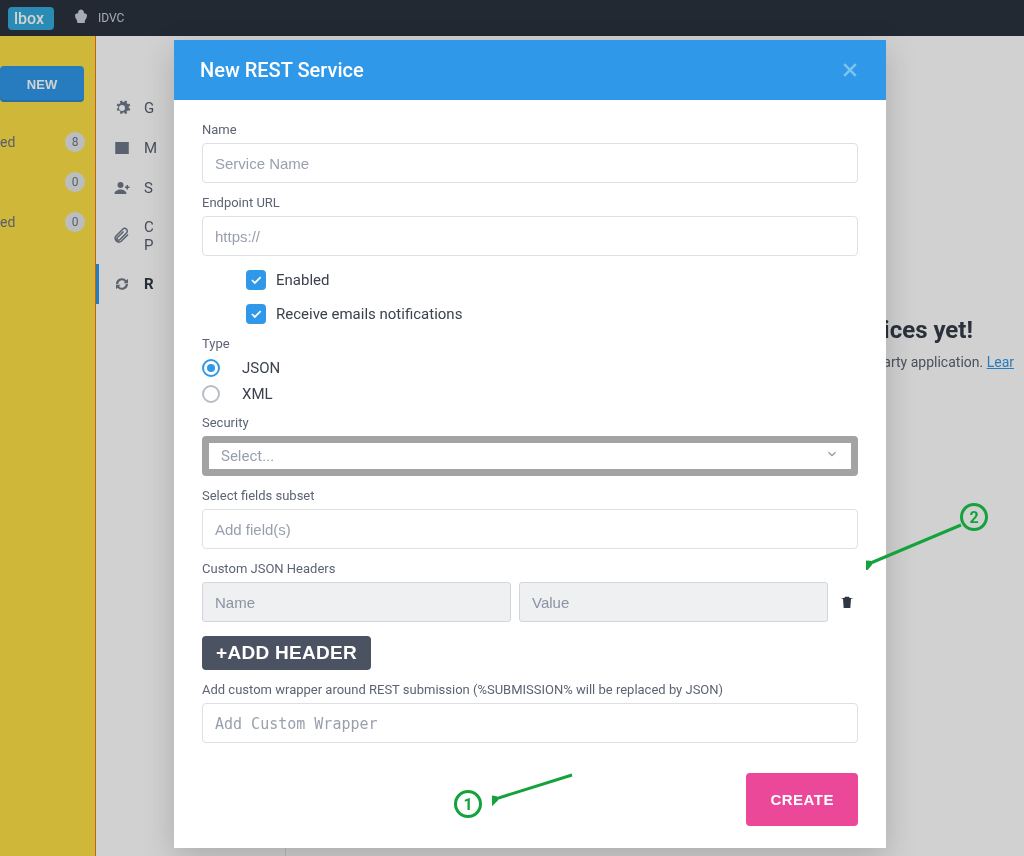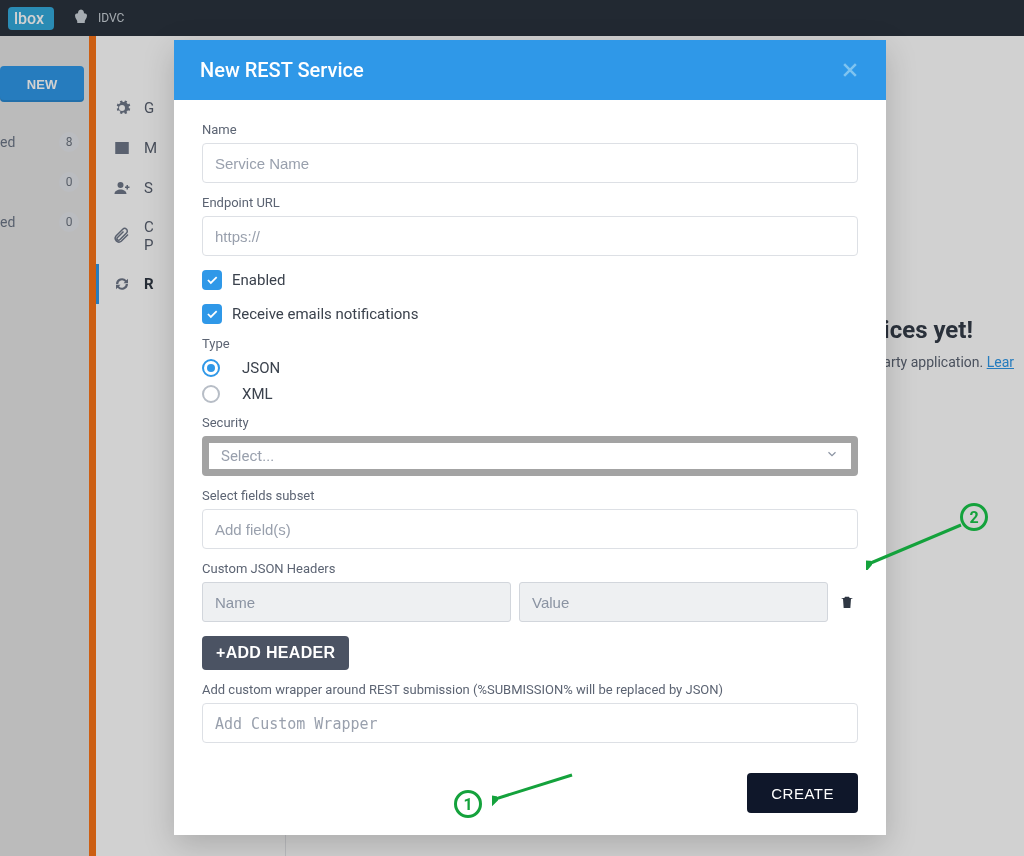--- a/index.html
+++ b/index.html
@@ -6,21 +6,21 @@
   html, body { width: 1024px; height: 856px; overflow: hidden; font-family: -apple-system, BlinkMacSystemFont, "Segoe UI", Roboto, Helvetica, Arial, sans-serif; background: #cfd2d6; }
   .app { position: relative; width: 1024px; height: 856px; }
 
   
   .topbar { position: absolute; left: 0; right: 0; top: 0; height: 36px; background: #2a333d; color: #fff; display: flex; align-items: center; padding: 0 8px; gap: 10px; }
   .brand-partial { background: #34aadc; color: #fff; border-radius: 4px; padding: 2px 10px 2px 6px; font-size: 16px; font-weight: 500; }
   .nav-item { display: flex; align-items: center; gap: 8px; color: #cbd2d9; font-size: 12px; padding: 0 8px; }
   .nav-icon svg { width: 18px; height: 18px; fill: #cbd2d9; }
 
   
-  .sidebar { position: absolute; left: 0; top: 36px; bottom: 0; width: 96px; background: #e5e5e5; border-right: 7px solid #f97316; padding-top: 24px; }
+  .sidebar { position: absolute; left: 0; top: 36px; bottom: 0; width: 96px; background: #fde047; border-right: 1px solid #f97316; padding-top: 24px; }
   .new-btn { margin: 6px auto 20px; width: 84px; height: 36px; background: #2f98e8; color: #fff; border: none; border-radius: 4px; font-weight: 700; font-size: 13px; box-shadow: inset 0 -2px 0 rgba(0,0,0,.1); }
   .side-row { display: flex; align-items: center; justify-content: space-between; padding: 10px 10px 10px 0; color: #6b7586; font-size: 14px; }
   .side-row .label { overflow: hidden; text-overflow: ellipsis; white-space: nowrap; }
   .count-badge { min-width: 20px; height: 20px; border-radius: 10px; background: #e5e7ec; color: #6c7480; font-size: 12px; display: inline-flex; align-items: center; justify-content: center; padding: 0 6px; }
 
   
   .content { position: absolute; left: 96px; right: 0; top: 36px; bottom: 0; background: #ffffff; }
   .content-inner { position: absolute; left: 0; top: 40px; bottom: 0; width: 190px; border-right: 1px solid #e4e6e9; }
   .menu { list-style: none; padding-top: 12px; }
   .menu-item { display: flex; align-items: center; gap: 12px; padding: 10px 16px; color: #58606f; font-size: 15px; }
@@ -42,43 +42,43 @@
   .close-x { width: 20px; height: 20px; color: #2a80c0; cursor: pointer; }
   .close-x svg { width: 20px; height: 20px; stroke: #7fc4f0; stroke-width: 3; }
 
   .modal-body { padding: 22px 28px 16px; }
   .form-label { display: block; font-size: 13px; color: #5c6473; margin: 12px 0 6px; }
   .first-label { margin-top: 0; }
   .text-input { width: 100%; height: 40px; border: 1px solid #dde0e5; border-radius: 4px; padding: 0 12px; font-size: 15px; color: #333; }
   .text-input::placeholder { color: #99a0ad; }
   .mono::placeholder { font-family: Menlo, Consolas, monospace; }
 
-  .check-row { display: flex; align-items: center; gap: 10px; margin-top: 14px; color: #3b424d; font-size: 15px; }
+  .check-row { display: flex; align-items: center; gap: 10px; margin-top: 14px; color: #3b424d; font-size: 15px; margin-left: 44px; }
   .cb { width: 20px; height: 20px; border-radius: 4px; background: #2f98e8; display: inline-flex; align-items: center; justify-content: center; }
   .cb svg { width: 14px; height: 14px; stroke: #fff; stroke-width: 3; fill: none; }
 
   .radio-row { display: flex; align-items: center; gap: 22px; margin-top: 8px; color: #3b424d; font-size: 15px; }
   .rb { width: 18px; height: 18px; border-radius: 50%; border: 2px solid #b7bdc6; display: inline-flex; align-items: center; justify-content: center; }
   .rb.selected { border-color: #2f98e8; }
   .rb.selected::after { content: ""; width: 8px; height: 8px; background: #2f98e8; border-radius: 50%; }
 
   .select-box { position: relative; }
   .select-input { width: 100%; height: 40px; border: 7px solid #a3a3a3; border-radius: 4px; padding: 0 12px; font-size: 15px; color: #99a0ad; display: flex; align-items: center; justify-content: space-between; }
   .chev-down svg { width: 14px; height: 14px; stroke: #8a93a2; stroke-width: 2; fill: none; }
 
   .headers-row { display: flex; gap: 8px; align-items: center; margin-top: 6px; }
   .header-input { flex: 1; height: 40px; border: 1px solid #d2d6dc; border-radius: 3px; background: #eef0f2; padding: 0 12px; font-size: 15px; color: #333; }
   .header-input::placeholder { color: #8a93a2; }
   .trash { width: 22px; height: 22px; display: inline-flex; align-items: center; justify-content: center; }
   .trash svg { width: 16px; height: 16px; fill: #2f3743; }
 
-  .add-header-btn { margin-top: 14px; height: 34px; padding: 0 14px; background: #4b5363; color: #fff; border: none; border-radius: 4px; font-weight: 700; font-size: 16px; letter-spacing: .3px; }
+  .add-header-btn { margin-top: 14px; height: 34px; padding: 0 14px; background: #4b5363; color: #fff; border: none; border-radius: 4px; font-weight: 700; font-size: 19px; letter-spacing: .3px; }
 
   .modal-foot { display: flex; justify-content: flex-end; padding: 14px 28px 22px; }
-  .create-btn { height: 40px; padding: 0 24px; background: #0f172a; color: #fff; border: none; border-radius: 4px; font-weight: 400; font-size: 15px; letter-spacing: .5px; }
+  .create-btn { height: 53px; padding: 0 24px; background: #ec4899; color: #fff; border: none; border-radius: 4px; font-weight: 700; font-size: 15px; letter-spacing: .5px; }
 
   
   .anno { position: absolute; pointer-events: none; }
   .anno-circle { width: 28px; height: 28px; border: 3px solid #14a23c; border-radius: 50%; display: flex; align-items: center; justify-content: center; color: #14a23c; font-weight: 700; font-size: 16px; }
   .anno-arrow svg { stroke: #14a23c; stroke-width: 3; fill: none; }
 </style>
 </head>
 <body>
 
 <div class="app">

